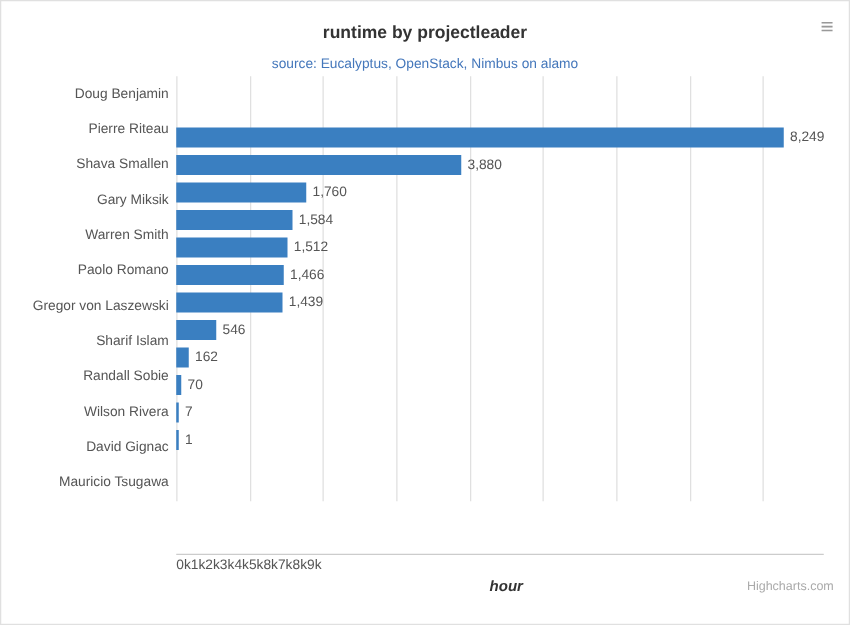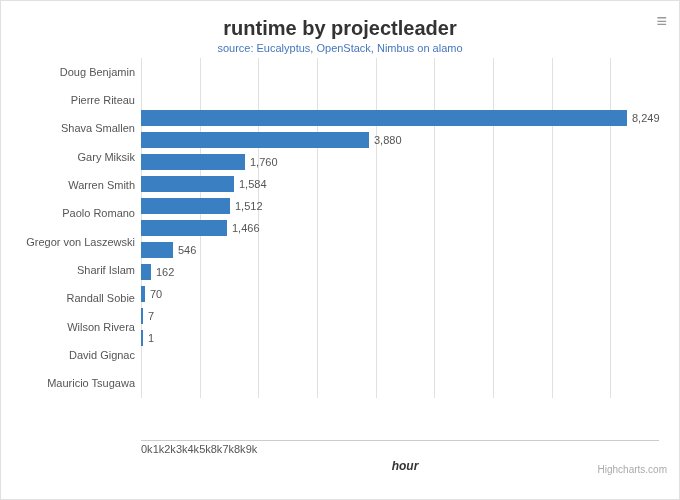--- a/index.html
+++ b/index.html
@@ -15,24 +15,24 @@
     .chart-container {
       width: 680px;
       height: 500px;
       background: #fff;
       border: 1px solid #e0e0e0;
       position: relative;
       padding: 10px;
     }
     .chart-title {
       text-align: center;
-      font-size: 20px;
+      font-size: 14px;
       color: #333;
       margin-top: 6px;
-      margin-bottom: 2px;
+      margin-bottom: 12px;
     }
     .chart-subtitle {
       text-align: center;
       font-size: 11px;
       color: #4477bb;
     }
     .menu-icon {
       position: absolute;
       top: 10px;
       right: 12px;
@@ -202,20 +202,24 @@
           </div>
           <div class="bar-row">
             <div class="bar" style="width: 89px; background: rgb(58, 127, 193);"></div>
             <span class="bar-label">1,512</span>
           </div>
           <div class="bar-row">
             <div class="bar" style="width: 86px; background: rgb(58, 127, 193);"></div>
             <span class="bar-label">1,466</span>
           </div>
           <div class="bar-row">
+            <div class="bar" style="width: 85px; background: rgb(58, 127, 193);"></div>
+            <span class="bar-label">1,439</span>
+          </div>
+          <div class="bar-row">
             <div class="bar" style="width: 32px; background: rgb(58, 127, 193);"></div>
             <span class="bar-label">546</span>
           </div>
           <div class="bar-row">
             <div class="bar" style="width: 10px; background: rgb(58, 127, 193);"></div>
             <span class="bar-label">162</span>
           </div>
           <div class="bar-row">
             <div class="bar" style="width: 4px; background: rgb(58, 127, 193);"></div>
             <span class="bar-label">70</span>

